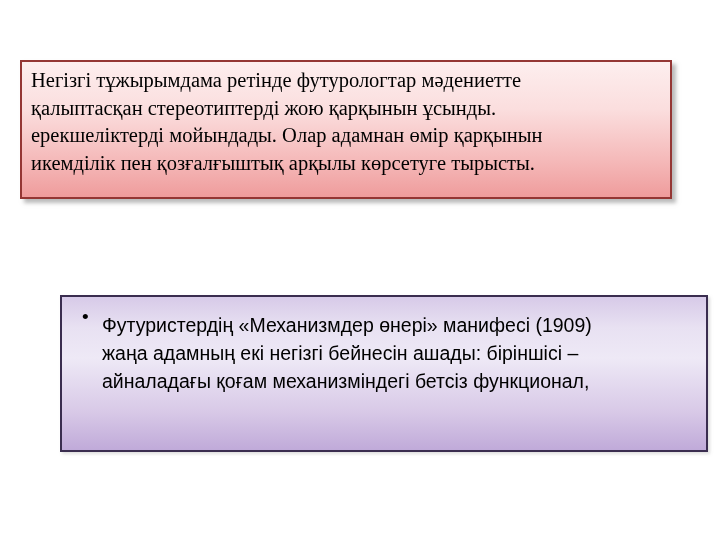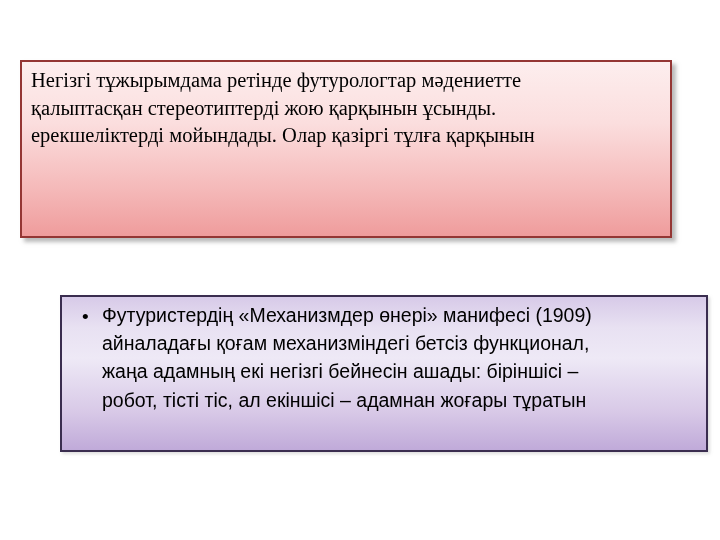--- a/index.html
+++ b/index.html
@@ -14,21 +14,21 @@
     height: 540px;
     background: #ffffff;
     overflow: hidden;
   }
   
   .top-box {
     position: absolute;
     left: 20px;
     top: 60px;
     width: 652px;
-    height: 178px;
+    height: 139px;
     box-sizing: border-box;
     border: 2px solid #943634;
     background: linear-gradient(180deg, #fdeeee 0%, #fbdede 35%, #f5baba 72%, #ef9c9c 100%);
     box-shadow: 4px 4px 4px rgba(130,130,130,0.55);
     padding: 5px 9px 0 9px;
   }
   .top-box .line {
     font-family: "Liberation Serif", serif;
     font-size: 20.5px;
     line-height: 27.6px;
@@ -51,45 +51,45 @@
     position: absolute;
     left: 20px;
     top: 6px;
     font-size: 19px;
     line-height: 28.2px;
     color: #000000;
   }
   .bullet-text {
     position: absolute;
     left: 40px;
-    top: 4px;
+    top: 14px;
     right: 6px;
   }
   .bullet-text .line {
     font-family: "Liberation Sans", sans-serif;
     font-size: 19.5px;
     line-height: 28.2px;
     color: #000000;
     white-space: nowrap;
   }
 </style>
 </head>
 <body>
 
 <div class="slide">
 
   <div class="top-box">
     <div class="line">Негізгі тұжырымдама ретінде футурологтар мәдениетте</div>
     <div class="line">қалыптасқан стереотиптерді жою қарқынын ұсынды.</div>
-    <div class="line">ерекшеліктерді мойындады. Олар қазіргі тұлға қарқынын</div>
+    <div class="line">ерекшеліктерді мойындады. Олар адамнан өмір қарқынын</div>
+    <div class="line">икемділік пен қозғалғыштық арқылы көрсетуге тырысты.</div>
   </div>
 
   <div class="bullet-box">
     <span class="bullet-marker">•</span>
     <div class="bullet-text">
       <div class="line">Футуристердің «Механизмдер өнері» манифесі (1909)</div>
+      <div class="line">жаңа адамның екі негізгі бейнесін ашады: біріншісі –</div>
       <div class="line">айналадағы қоғам механизміндегі бетсіз функционал,</div>
-      <div class="line">жаңа адамның екі негізгі бейнесін ашады: біріншісі –</div>
-      <div class="line">робот, тісті тіс, ал екіншісі – адамнан жоғары тұратын</div>
     </div>
   </div>
 
 </div>
 
 </body></html>

